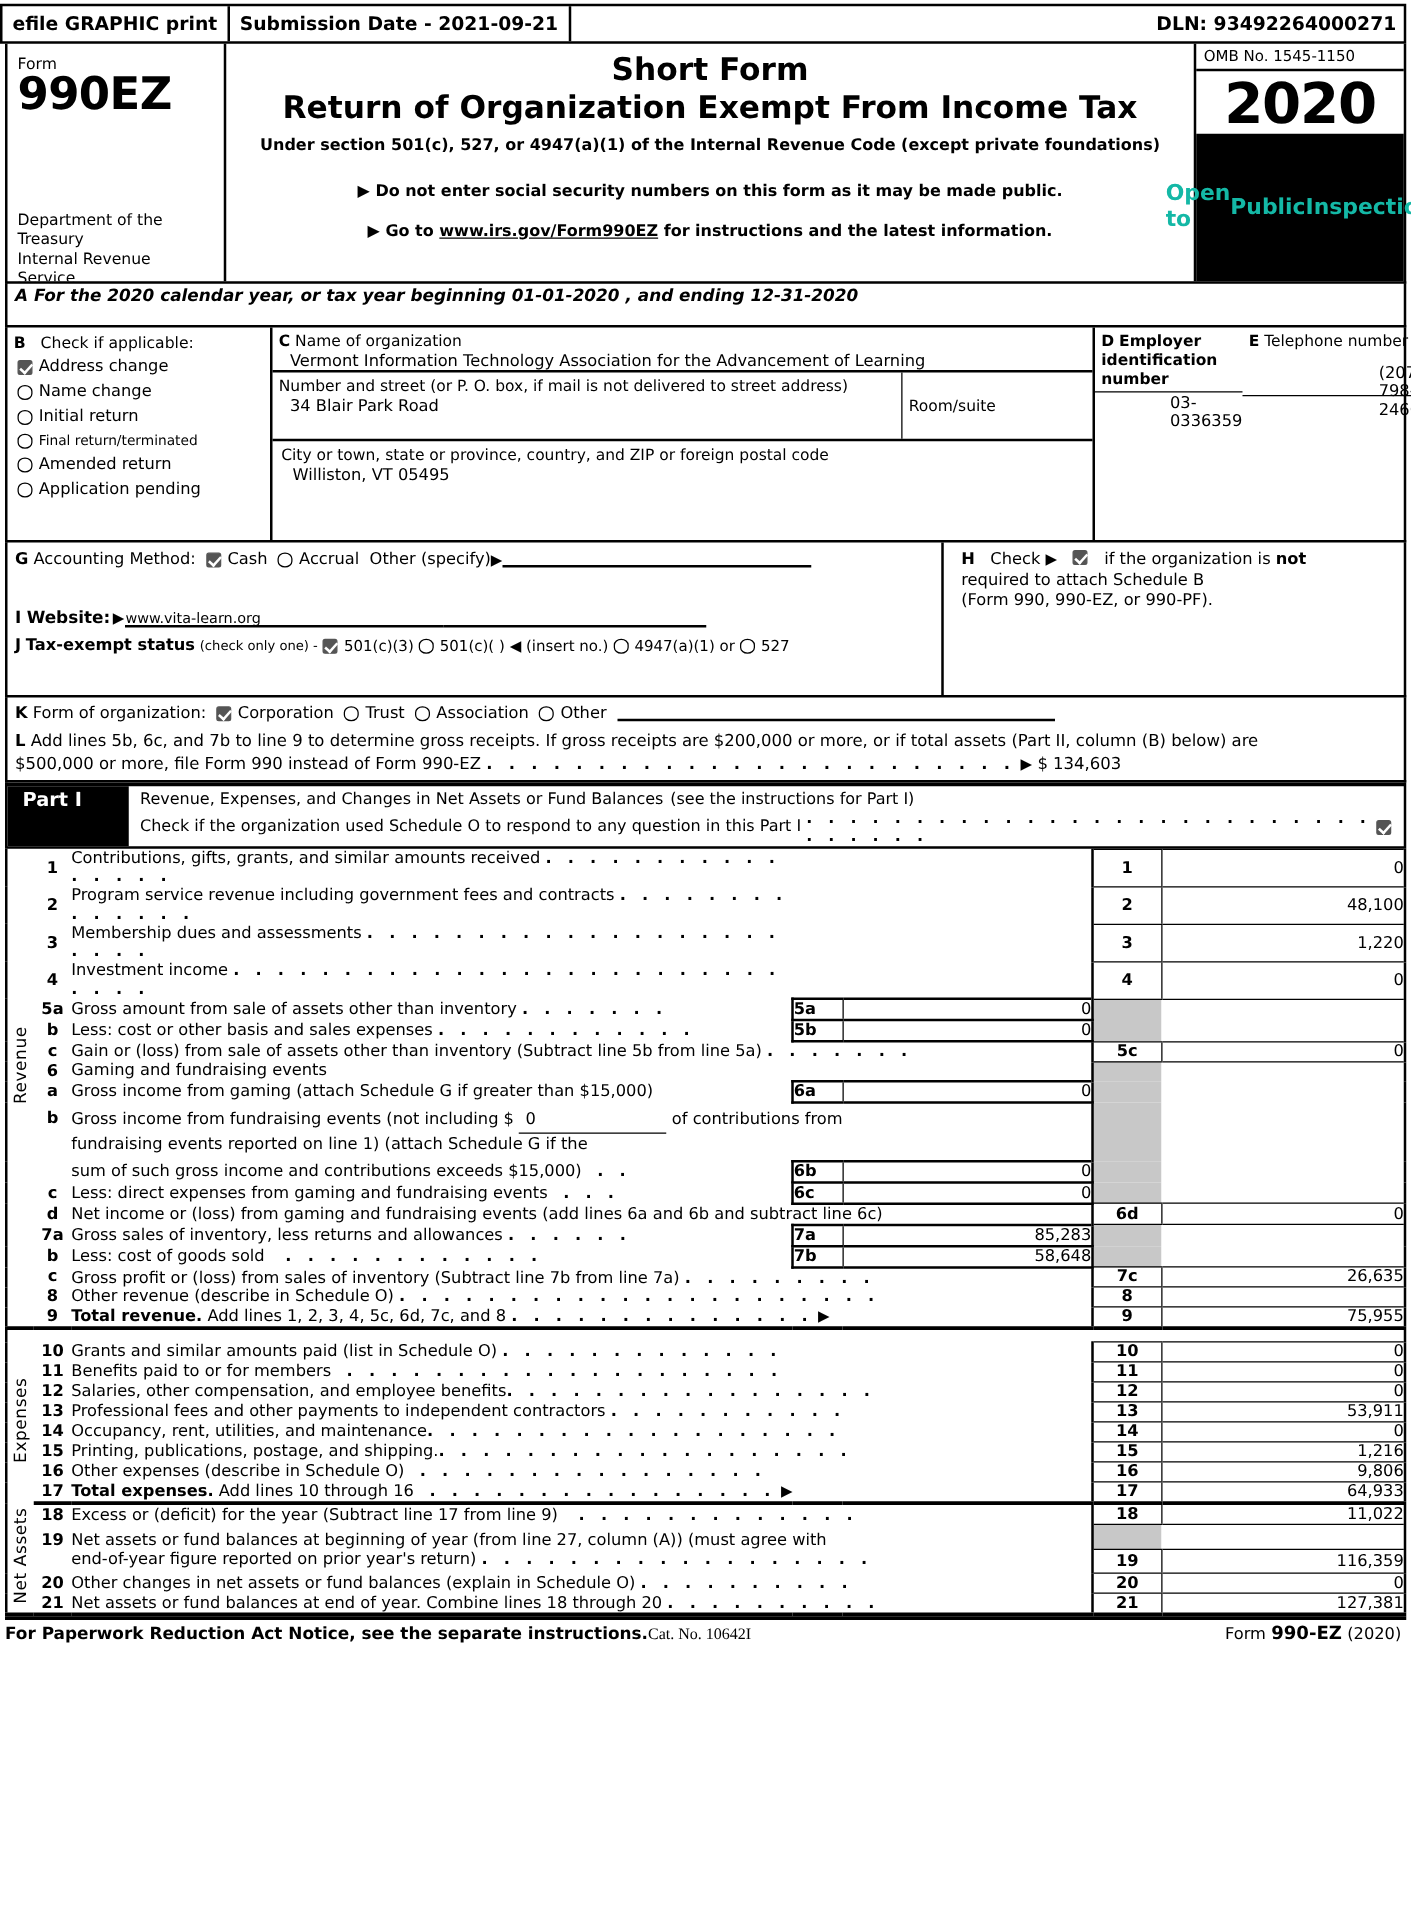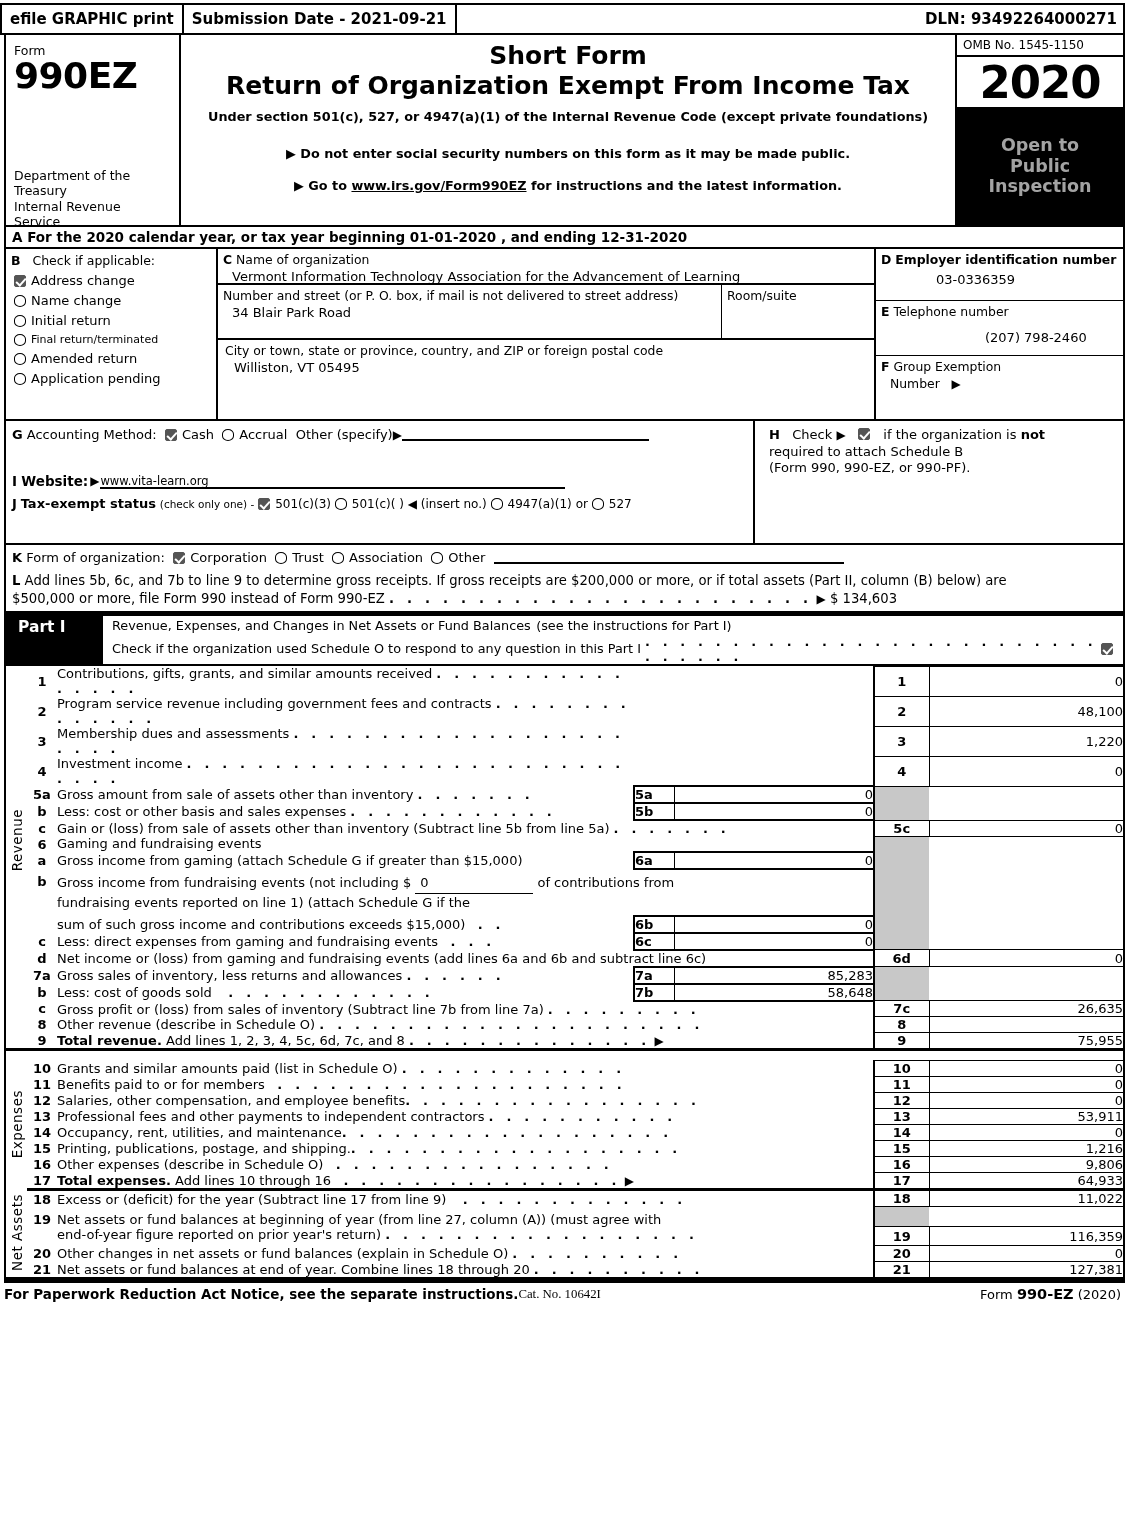--- a/index.html
+++ b/index.html
@@ -33,51 +33,51 @@
   .mh-dept { position:absolute; bottom:-4px; left:8px; font-size:12.5px; line-height:1.22; }
   .mh-mid { flex:1; text-align:center; padding-top:6px; position:relative; }
   .mh-title1 { font-size:25px; font-weight:bold; }
   .mh-title2 { font-size:25px; font-weight:bold; margin-top:1px; }
   .mh-sub { font-size:12.8px; font-weight:bold; margin-top:9px; }
   .mh-bullet { font-size:12.8px; font-weight:bold; margin-top:22px; }
   .mh-bullet2 { font-size:12.8px; font-weight:bold; margin-top:17px; }
   .mh-right { width:168px; border-left:2px solid #000; display:flex; flex-direction:column; }
   .omb { font-size:12px; padding:3px 0 3px 6px; border-bottom:2px solid #000; }
   .yr { font-size:45px; font-weight:bold; text-align:center; line-height:1; padding:3px 0 2px 0; letter-spacing:-1px; }
-  .openpub { background:#000; color:#a3a3a3; flex:1; display:flex; flex-direction:column;
+  .openpub { background:#000; color:#14b8a6; flex:1; display:flex; flex-direction:row;
     align-items:center; justify-content:center; font-size:17.5px; font-weight:bold; line-height:1.18; }
 
   
-  .lineA { margin:0 4px; border:2px solid #000; border-top:none; padding:2px 0 2px 6px;
-           font-size:13.5px; font-weight:bold; }
+  .lineA { margin:0 4px; border:2px solid #000; border-top:none; padding:2px 0 15px 6px;
+           font-size:13.5px; font-weight:bold;font-style:italic; }
   .lineA .lbl { font-weight:bold; }
 
   
   .bcd { display:flex; margin:0 4px; border:2px solid #000; border-top:none; height:172px; }
   .col-b { width:210px; padding:4px 0 0 5px; }
   .col-b .hdr { font-size:12.5px; margin-bottom:5px; }
   .cb-row { display:flex; align-items:center; margin:5px 0 0 3px; font-size:13px; }
   .cb-row.small { font-size:11px; }
   .chk { display:inline-block; width:12px; height:12px; margin-right:5px; flex:0 0 auto; position:relative; }
   .chk.off { border:1.6px solid #000; border-radius:50%/42%; }
   .chk.on { background:#555; border:1px solid #555; border-radius:2px; }
   .chk.on:after { content:""; position:absolute; left:3px; top:0px; width:4px; height:8px;
     border:solid #fff; border-width:0 2px 2px 0; transform:rotate(42deg); }
 
   .col-c { flex:1; border-left:2px solid #000; border-right:2px solid #000; display:flex; flex-direction:column; }
   .c-name { border-bottom:2px solid #000; padding:3px 0 0 5px; height:36px; }
   .c-street { display:flex; border-bottom:2px solid #000; height:55px; }
   .c-street .sleft { flex:1; padding:3px 0 0 5px; }
-  .c-street .sright { width:153px; border-left:1.5px solid #000; padding:3px 0 0 5px; }
+  .c-street .sright { width:153px; border-left:1.5px solid #000; padding:19px 0 0 5px; }
   .c-city { flex:1; padding:3px 0 0 7px; }
   .fld-lbl { font-size:12.4px; }
   .fld-lbl b { font-weight:bold; }
   .fld-val { font-size:13px; padding-left:9px; margin-top:2px; }
 
-  .col-d { width:247px; display:flex; flex-direction:column; }
+  .col-d { width:247px; display:flex; flex-direction:row; }
   .d-ein { border-bottom:1.5px solid #000; padding:3px 0 0 5px; height:52px; }
   .d-tel { border-bottom:1.5px solid #000; padding:3px 0 0 5px; height:55px; }
   .d-grp { flex:1; padding:3px 0 0 5px; }
   .d-val { font-size:13px; padding-left:55px; margin-top:5px; }
   .d-val.tel { padding-left:104px; margin-top:11px; }
 
   
   .gh { display:flex; margin:0 4px; border:2px solid #000; border-top:none; height:124px; }
   .gh-left { flex:1; border-right:2px solid #000; padding:6px 0 0 6px; position:relative; }
   .gh-right { width:368px; padding:6px 0 0 14px; font-size:13px; line-height:1.27; }

